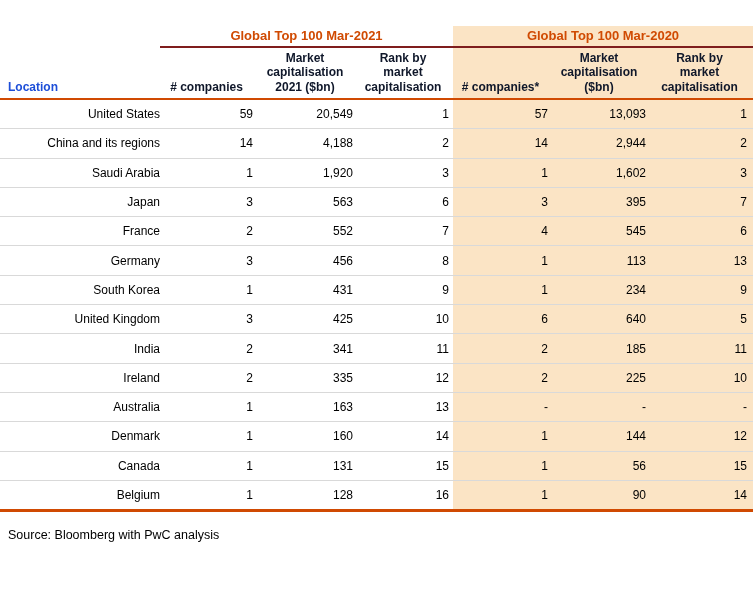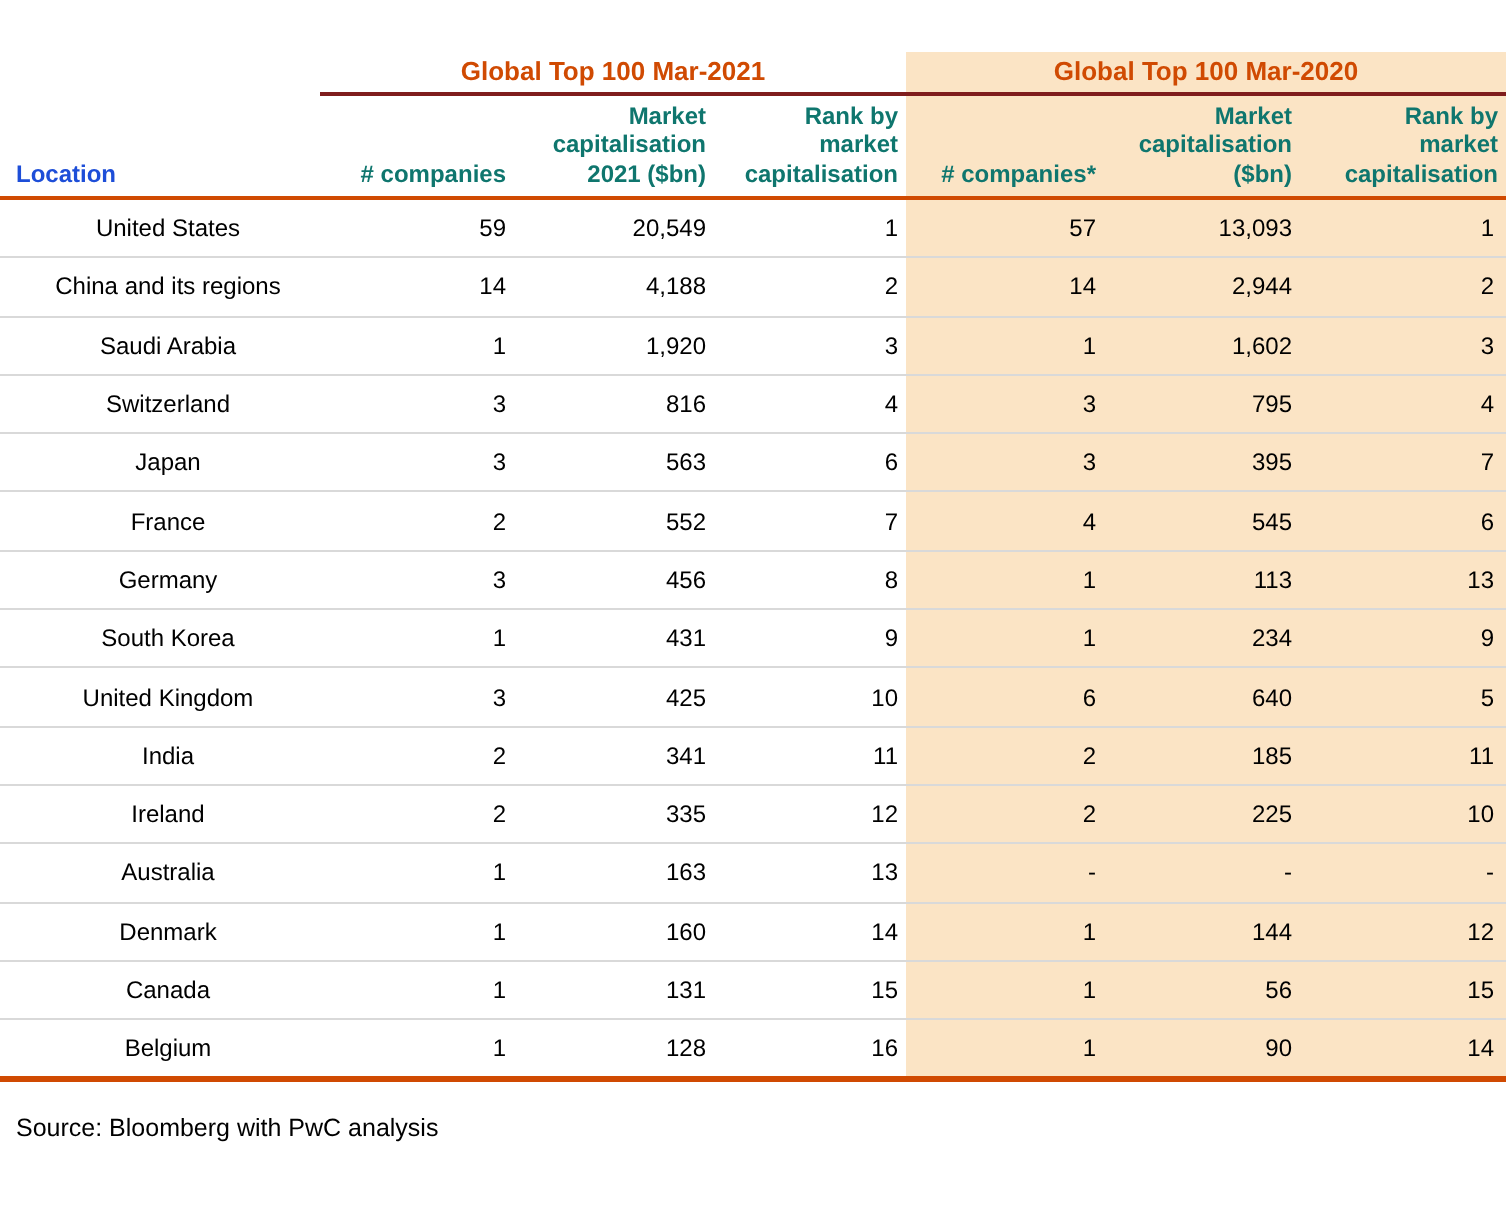--- a/index.html
+++ b/index.html
@@ -27,22 +27,22 @@
     vertical-align: bottom;
     padding: 2px 0 3px 0;
     height: 13px;
     border-bottom: 2px solid #7f1d1d;
   }
   .gh-spacer { border: none; background: #ffffff; }
   
   .ch {
     font-size: 12px;
     font-weight: bold;
-    color: #0f766e;
-    text-align: right;
+    color: #0f172a;
+    text-align: center;
     vertical-align: bottom;
     white-space: pre-line;
     line-height: 14.5px;
     padding: 2px 4px 4px 0;
     height: 44px;
     border-bottom: 2px solid #D04A02;
   }
   .ch.loc {
     text-align: left;
     color: #1d4ed8;
@@ -54,21 +54,21 @@
   tbody td {
     font-size: 12px;
     color: #000000;
     height: 28.3px;
     padding: 0 4px 0 0;
     text-align: right;
     vertical-align: middle;
     border-bottom: 1px solid #D9D9D9;
   }
   tbody td.loc {
-    text-align: center;
+    text-align: right;
     padding-left: 8px;
     padding-right: 0;
     margin-left: 47px;
   }
   tbody td.rank20 { padding-right: 6px; }
   tbody tr:last-child td { border-bottom: 3px solid #D04A02; }
   .source {
     margin: 16px 0 0 8px;
     font-size: 12.5px;
     color: #000000;
@@ -135,29 +135,20 @@
         <tr>
           <td class="loc">Saudi Arabia</td>
           <td class="">1</td>
           <td class="">1,920</td>
           <td class="">3</td>
           <td class="y2020">1</td>
           <td class="y2020">1,602</td>
           <td class="y2020 rank20">3</td>
         </tr>
         <tr>
-          <td class="loc">Switzerland</td>
-          <td class="">3</td>
-          <td class="">816</td>
-          <td class="">4</td>
-          <td class="y2020">3</td>
-          <td class="y2020">795</td>
-          <td class="y2020 rank20">4</td>
-        </tr>
-        <tr>
           <td class="loc">Japan</td>
           <td class="">3</td>
           <td class="">563</td>
           <td class="">6</td>
           <td class="y2020">3</td>
           <td class="y2020">395</td>
           <td class="y2020 rank20">7</td>
         </tr>
         <tr>
           <td class="loc">France</td>

